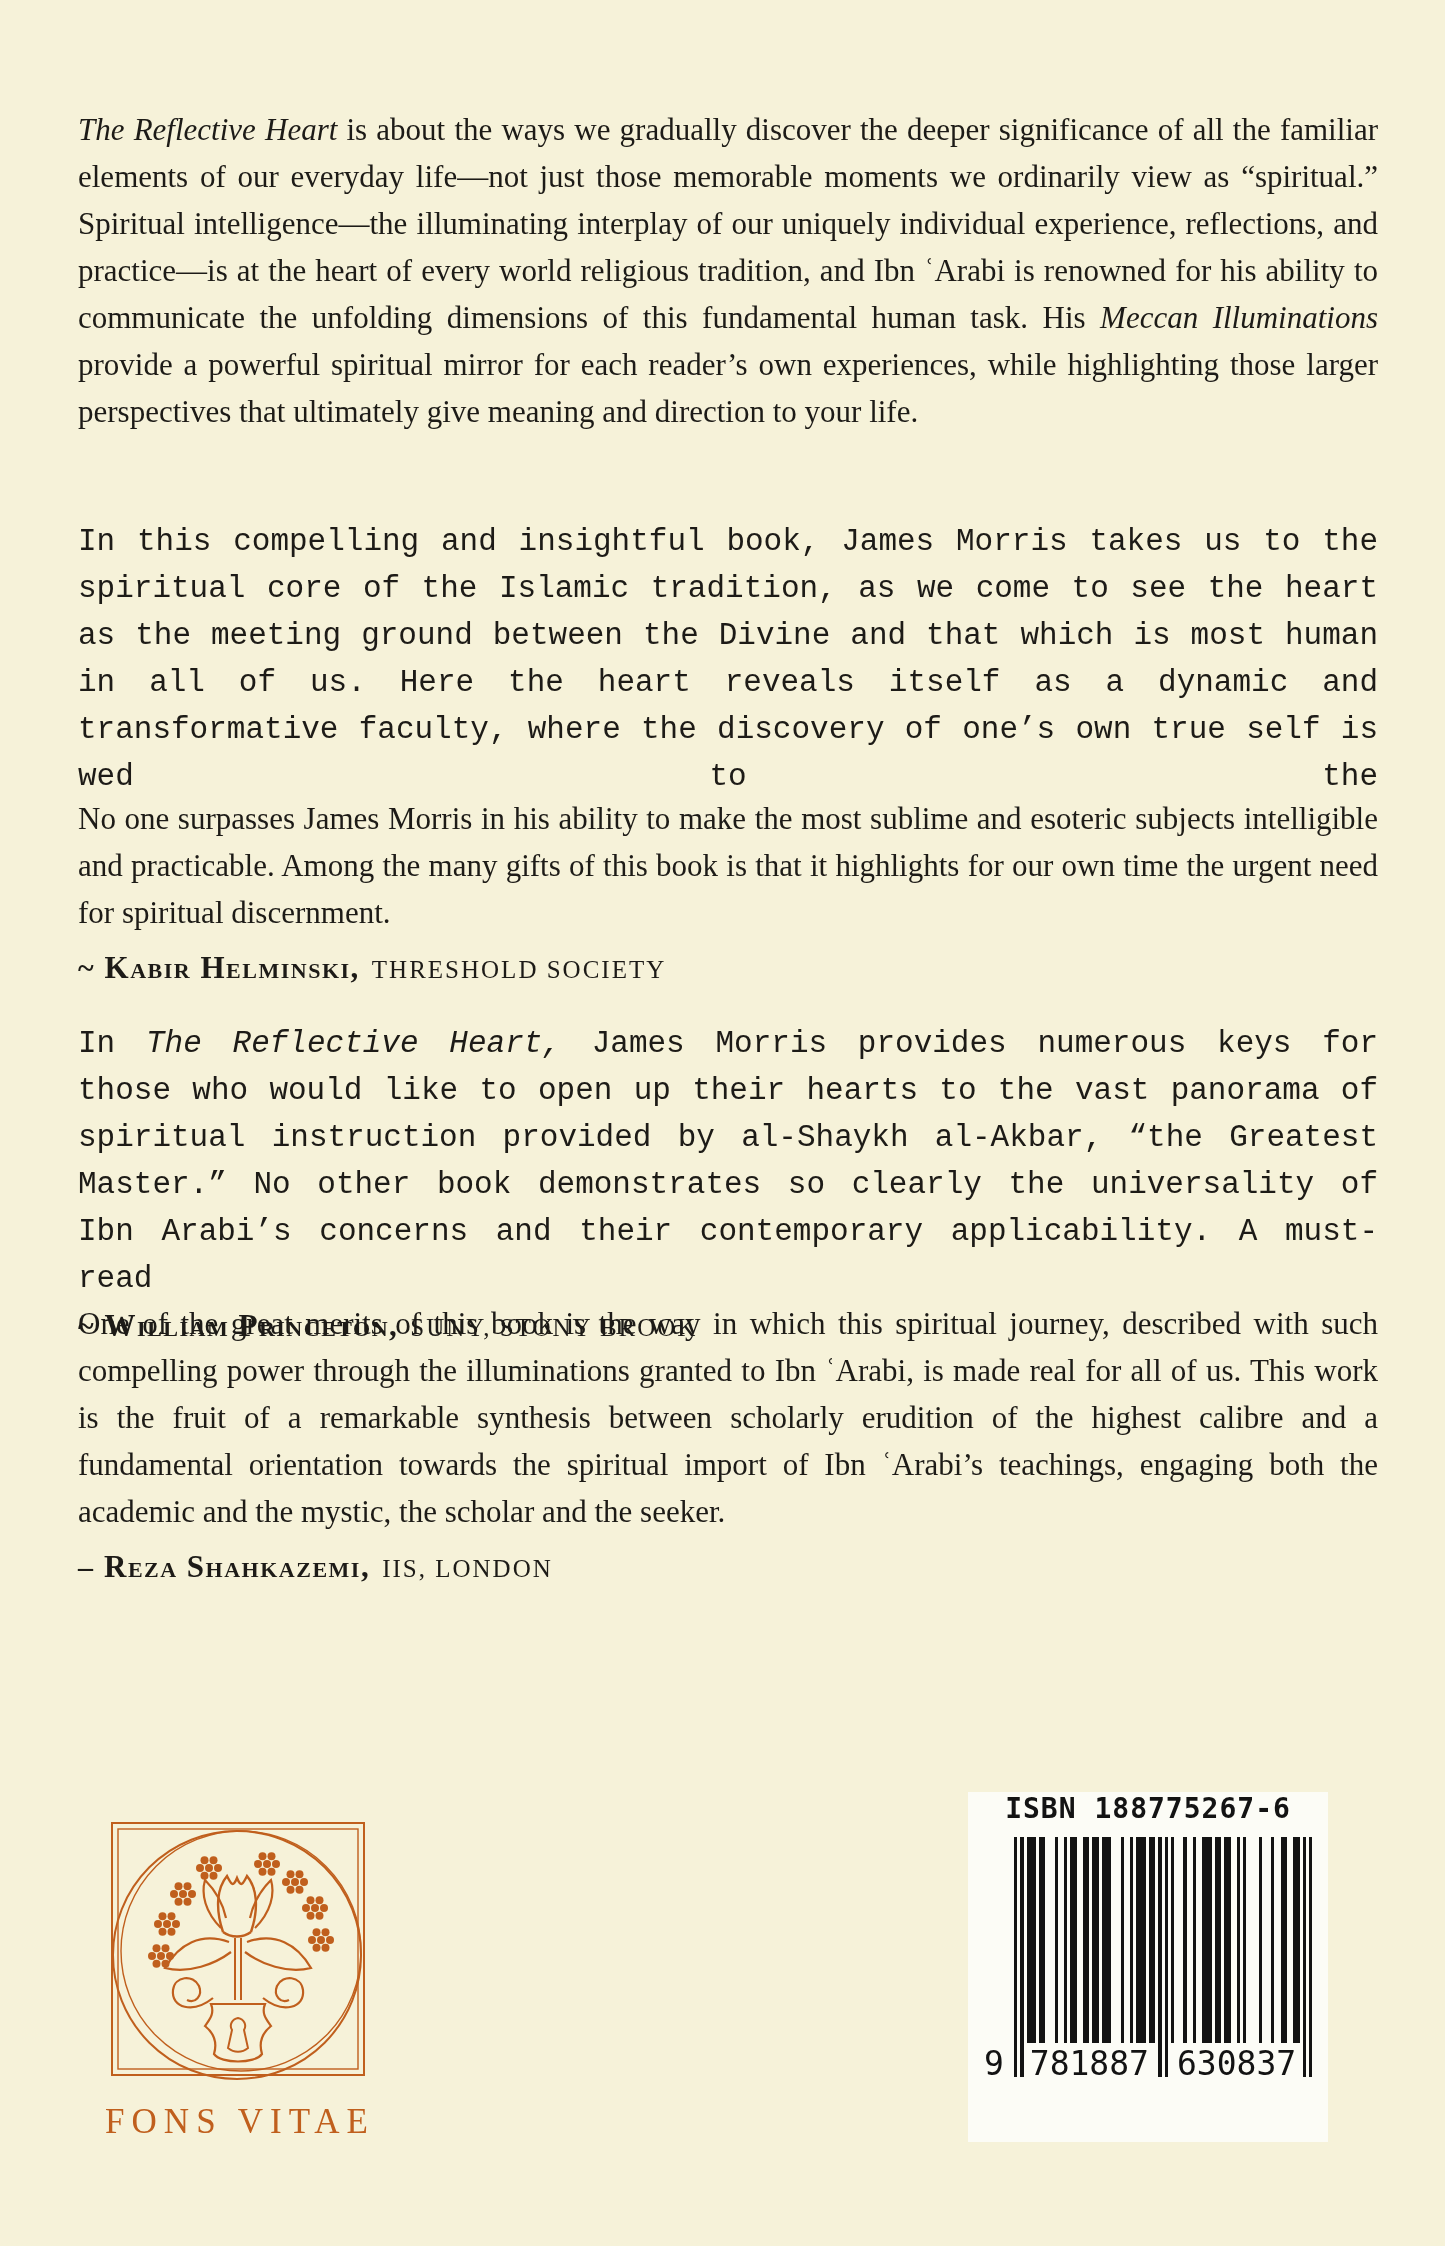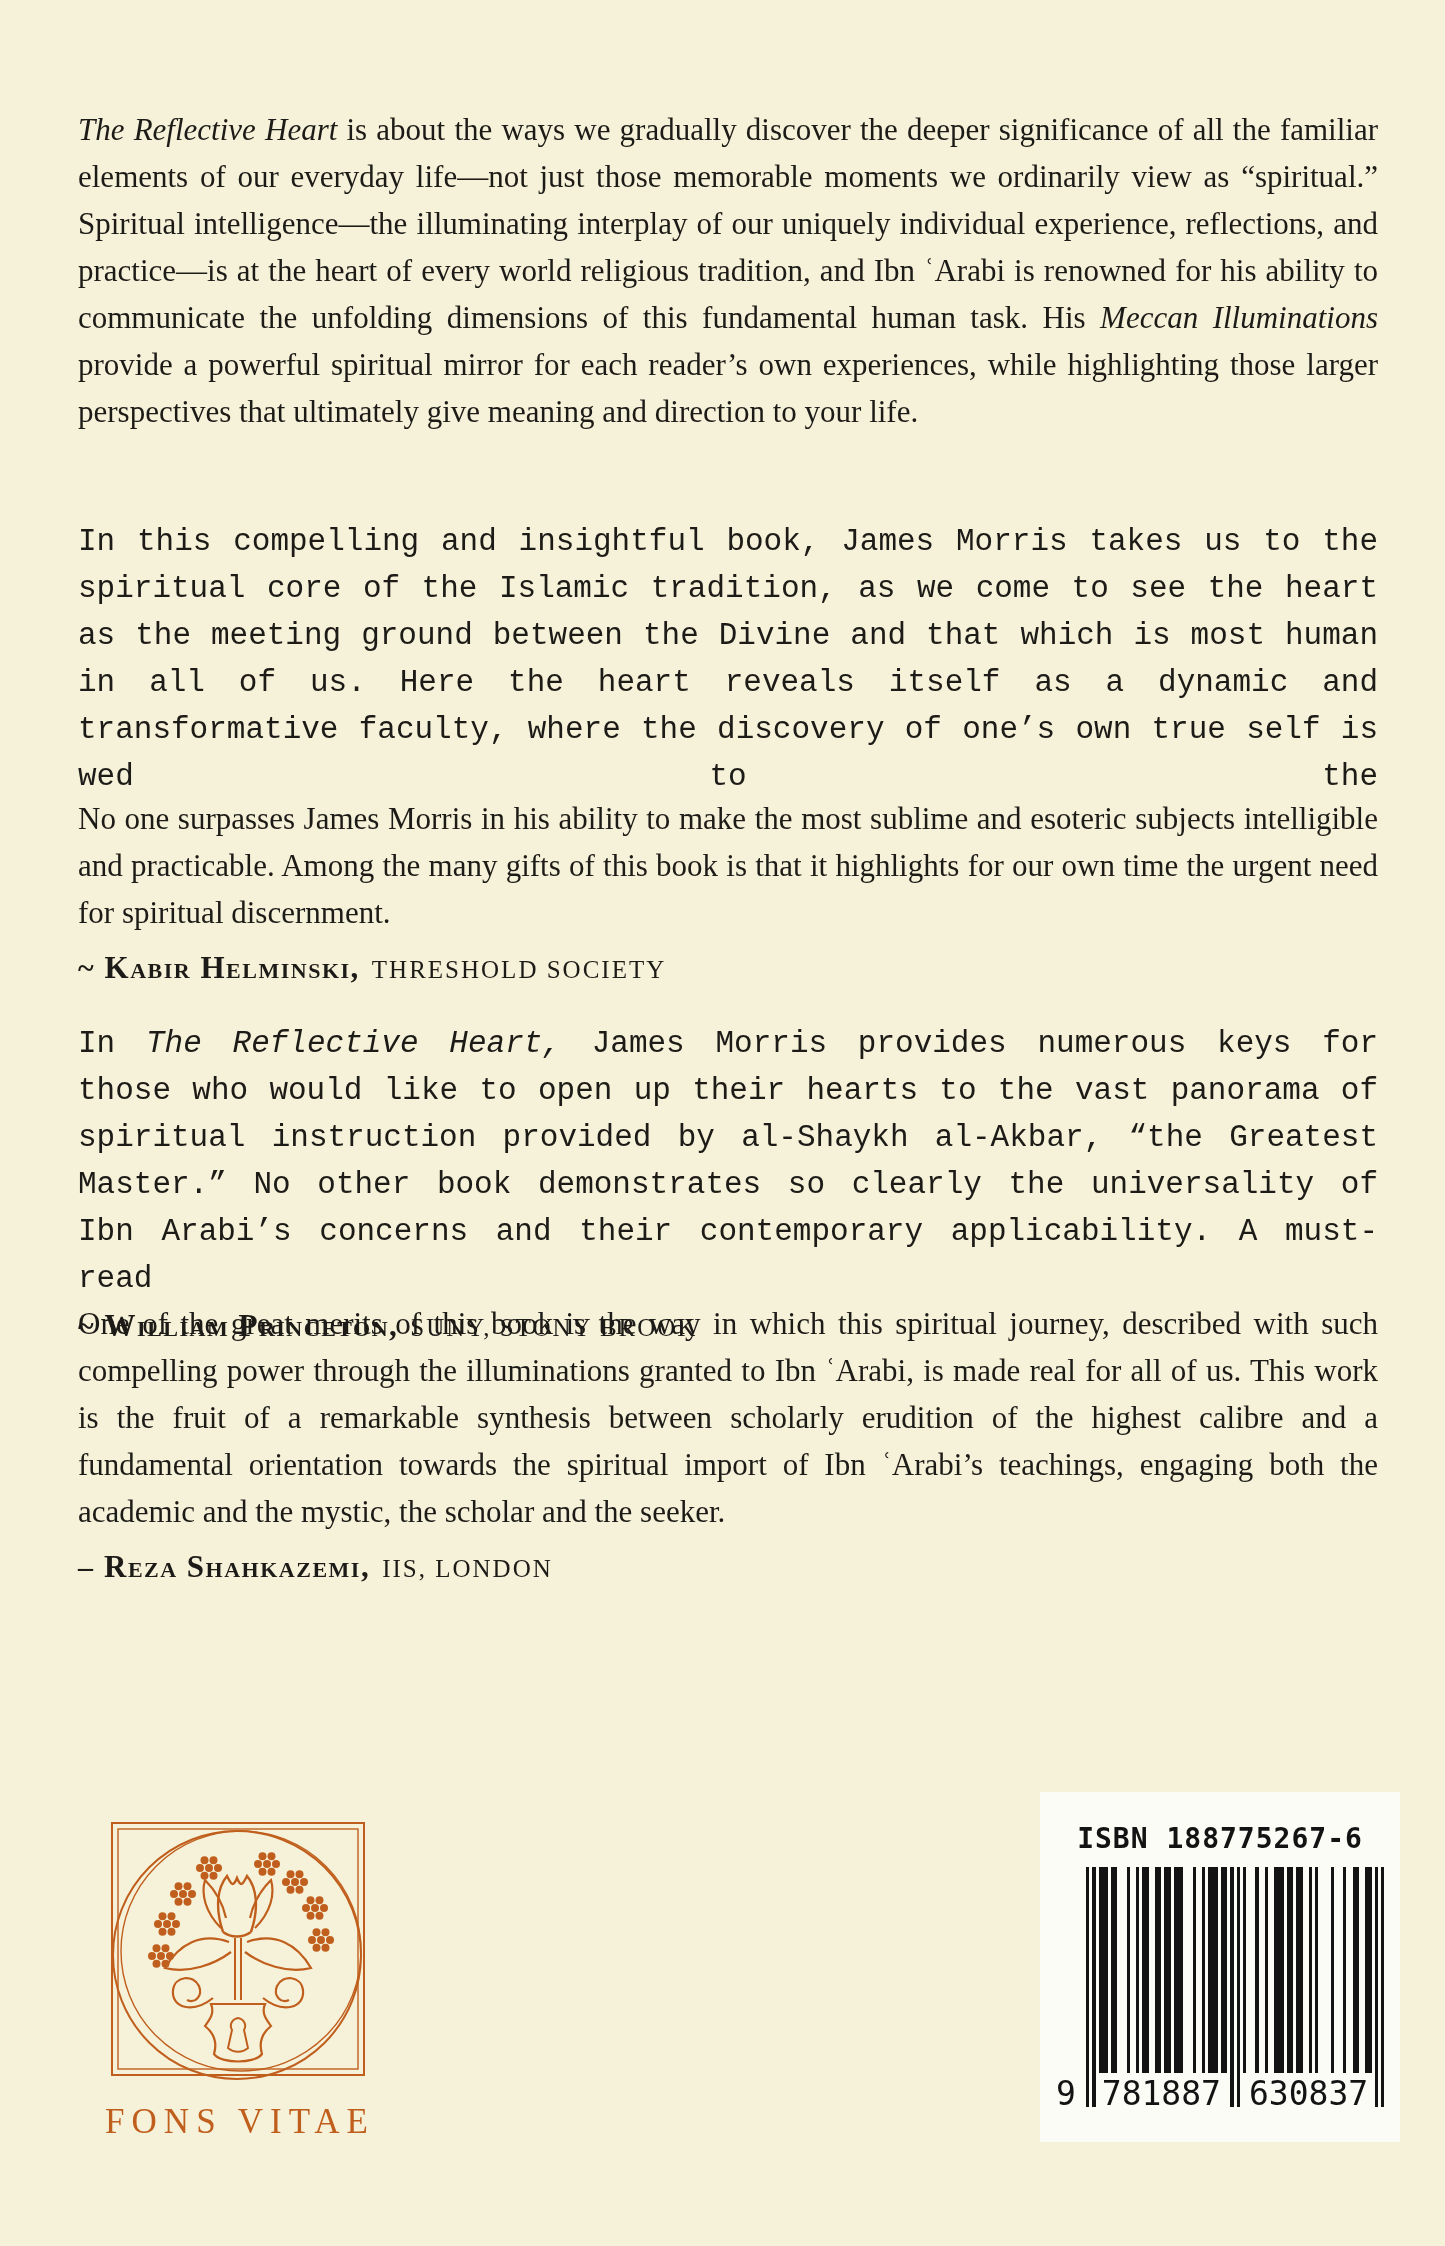--- a/index.html
+++ b/index.html
@@ -36,22 +36,22 @@
   .attr-line.inset{padding-right:46px;}
   
   .logo-wrap{position:absolute;left:100px;top:1820px;width:280px;text-align:center;}
   .logo-wrap svg{display:block;margin:0 auto;}
   .pubname{
     margin-top:12px;font-size:35px;letter-spacing:7px;
     color:#c05f1d;white-space:nowrap;
   }
   
   .isbn-box{
-    position:absolute;left:1040px;top:1792px;width:360px;height:350px;
-    background:#fcfcf6;box-sizing:border-box;padding-top:30px;
+    position:absolute;left:968px;top:1792px;width:360px;height:350px;
+    background:#fcfcf6;box-sizing:border-box;
   }
   .isbn-label{
     text-align:center;
     font-family:"DejaVu Sans Mono",monospace;font-weight:bold;
     font-size:28px;letter-spacing:1px;color:#131313;
   }
   .bars-wrap{position:relative;width:298px;height:240px;margin:12px 0 0 46px;}
   .bar{position:absolute;top:0;height:86%;background:#131313;}
   .bar.tall{height:100%;}
   .bc-digit{

